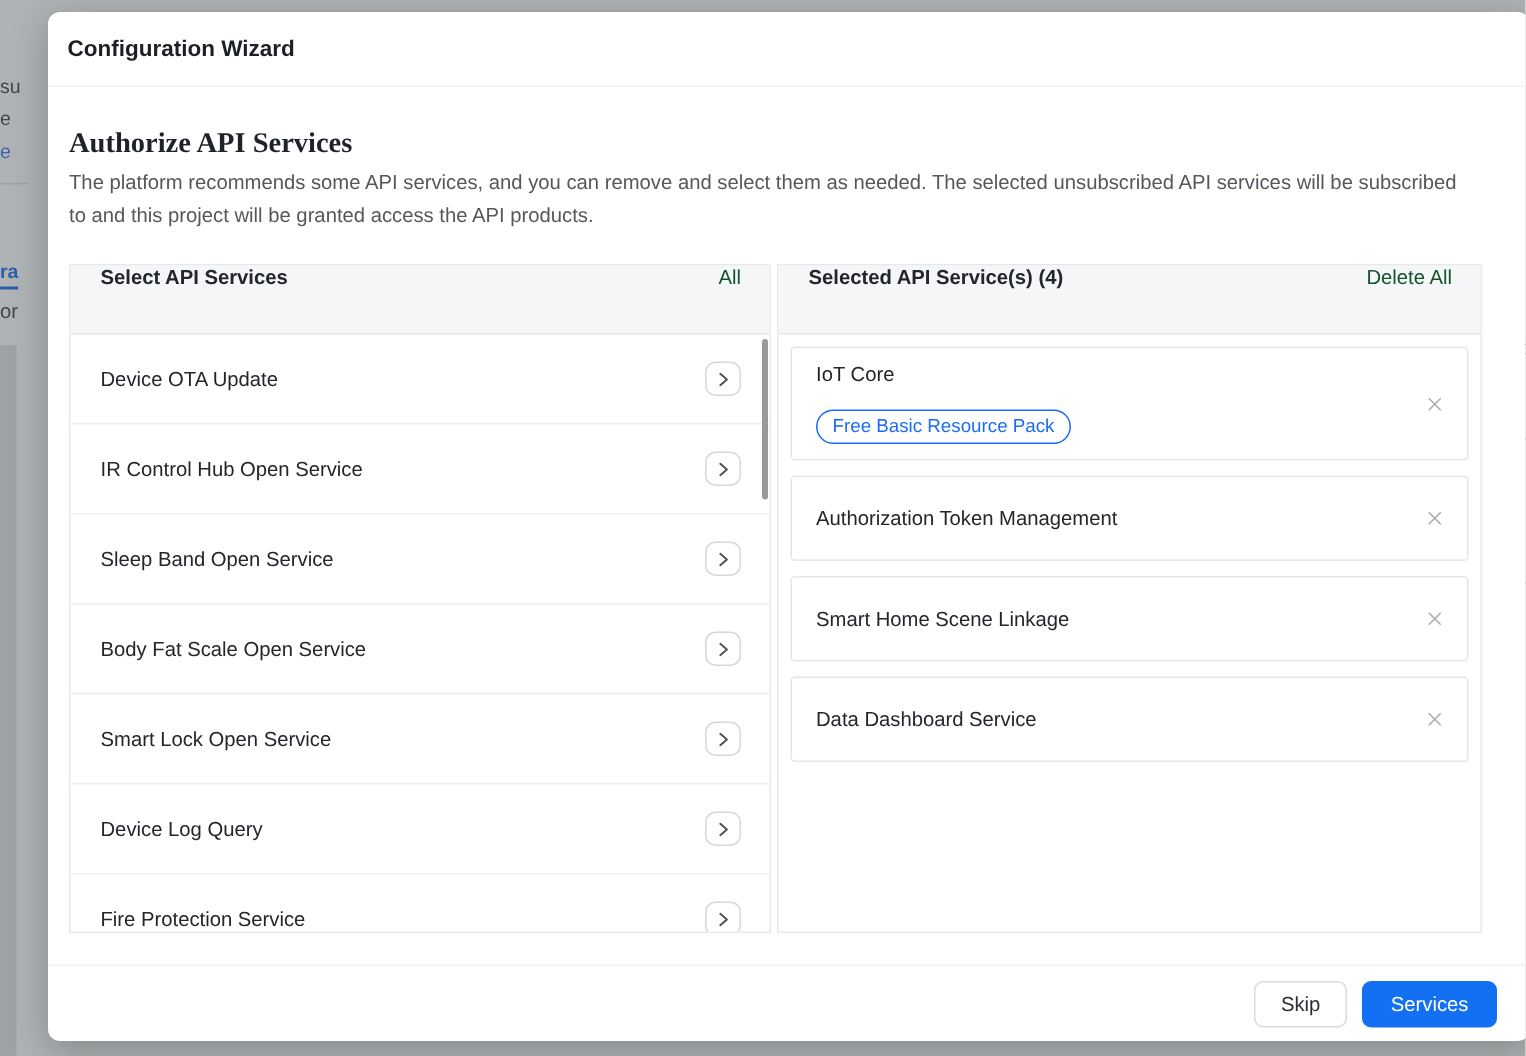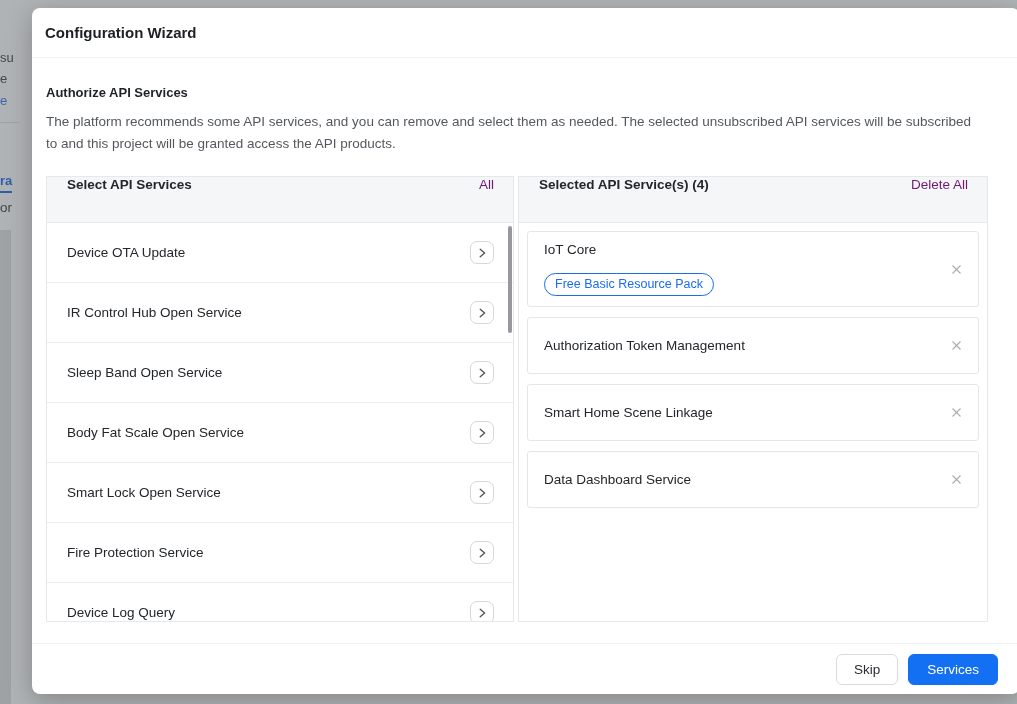--- a/index.html
+++ b/index.html
@@ -34,41 +34,41 @@
   .modal-header {
     position: absolute; left: 0; top: 0; right: 0; height: 50px;
     border-bottom: 1px solid #f0f1f2;
   }
   .modal-title {
     position: absolute; left: 13px; top: 0; line-height: 50px;
     font-size: 15px; font-weight: 700; color: #1c1f23;
   }
   .section-heading {
     position: absolute; left: 14px; top: 77px;
-    font-size: 13px; font-weight: 700; color: #1f2329;
+    font-size: 19px; font-weight: 700; color: #1f2329; font-family: Liberation Serif, serif;
   }
   .section-desc {
     position: absolute; left: 14px; top: 103px; width: 928px;
     font-size: 13.5px; line-height: 22px; color: #54585e;
   }
 
   
   .panel {
     position: absolute; top: 168px; height: 446px;
     border: 1px solid #e7e8ea; background: #fff;
   }
   .panel-left  { left: 14px;  width: 468px; }
   .panel-right { left: 486px; width: 470px; }
   .panel-header {
     height: 46px; background: #f5f6f7; border-bottom: 1px solid #e7e8ea;
     display: flex; align-items: flex-start; justify-content: space-between;
     padding: 0 19px 0 20px;
   }
   .panel-header-title { font-size: 13.5px; font-weight: 700; color: #23262b; }
-  .panel-header-action { font-size: 13.5px; color: #701a75; cursor: pointer; }
+  .panel-header-action { font-size: 13.5px; color: #14532d; cursor: pointer; }
 
   .service-list { position: relative; height: 398px; overflow: hidden; }
   .service-row {
     height: 60px; display: flex; align-items: center; justify-content: space-between;
     padding: 0 19px 0 20px; border-bottom: 1px solid #ededf0;
   }
   .service-row-label { font-size: 13.5px; color: #23262b; }
   .chevron-btn {
     width: 24px; height: 23px; border: 1px solid #d5d7da; border-radius: 7px;
     background: #fff; display: flex; align-items: center; justify-content: center;
@@ -179,30 +179,30 @@
         <div class="service-row">
           <span class="service-row-label">Smart Lock Open Service</span>
           <button class="chevron-btn">
             <svg width="12" height="12" viewBox="0 0 12 12" fill="none">
               <polyline points="4.2,2.2 8.6,6 4.2,9.8" stroke="#4e5256" stroke-width="1.3" stroke-linecap="round" stroke-linejoin="round"></polyline>
             </svg>
           </button>
         </div>
 
         <div class="service-row">
+          <span class="service-row-label">Device Log Query</span>
+          <button class="chevron-btn">
+            <svg width="12" height="12" viewBox="0 0 12 12" fill="none">
+              <polyline points="4.2,2.2 8.6,6 4.2,9.8" stroke="#4e5256" stroke-width="1.3" stroke-linecap="round" stroke-linejoin="round"></polyline>
+            </svg>
+          </button>
+        </div>
+
+        <div class="service-row">
           <span class="service-row-label">Fire Protection Service</span>
-          <button class="chevron-btn">
-            <svg width="12" height="12" viewBox="0 0 12 12" fill="none">
-              <polyline points="4.2,2.2 8.6,6 4.2,9.8" stroke="#4e5256" stroke-width="1.3" stroke-linecap="round" stroke-linejoin="round"></polyline>
-            </svg>
-          </button>
-        </div>
-
-        <div class="service-row">
-          <span class="service-row-label">Device Log Query</span>
           <button class="chevron-btn">
             <svg width="12" height="12" viewBox="0 0 12 12" fill="none">
               <polyline points="4.2,2.2 8.6,6 4.2,9.8" stroke="#4e5256" stroke-width="1.3" stroke-linecap="round" stroke-linejoin="round"></polyline>
             </svg>
           </button>
         </div>
 
       <div class="scrollbar-thumb"></div>
     </div>
   </div>

